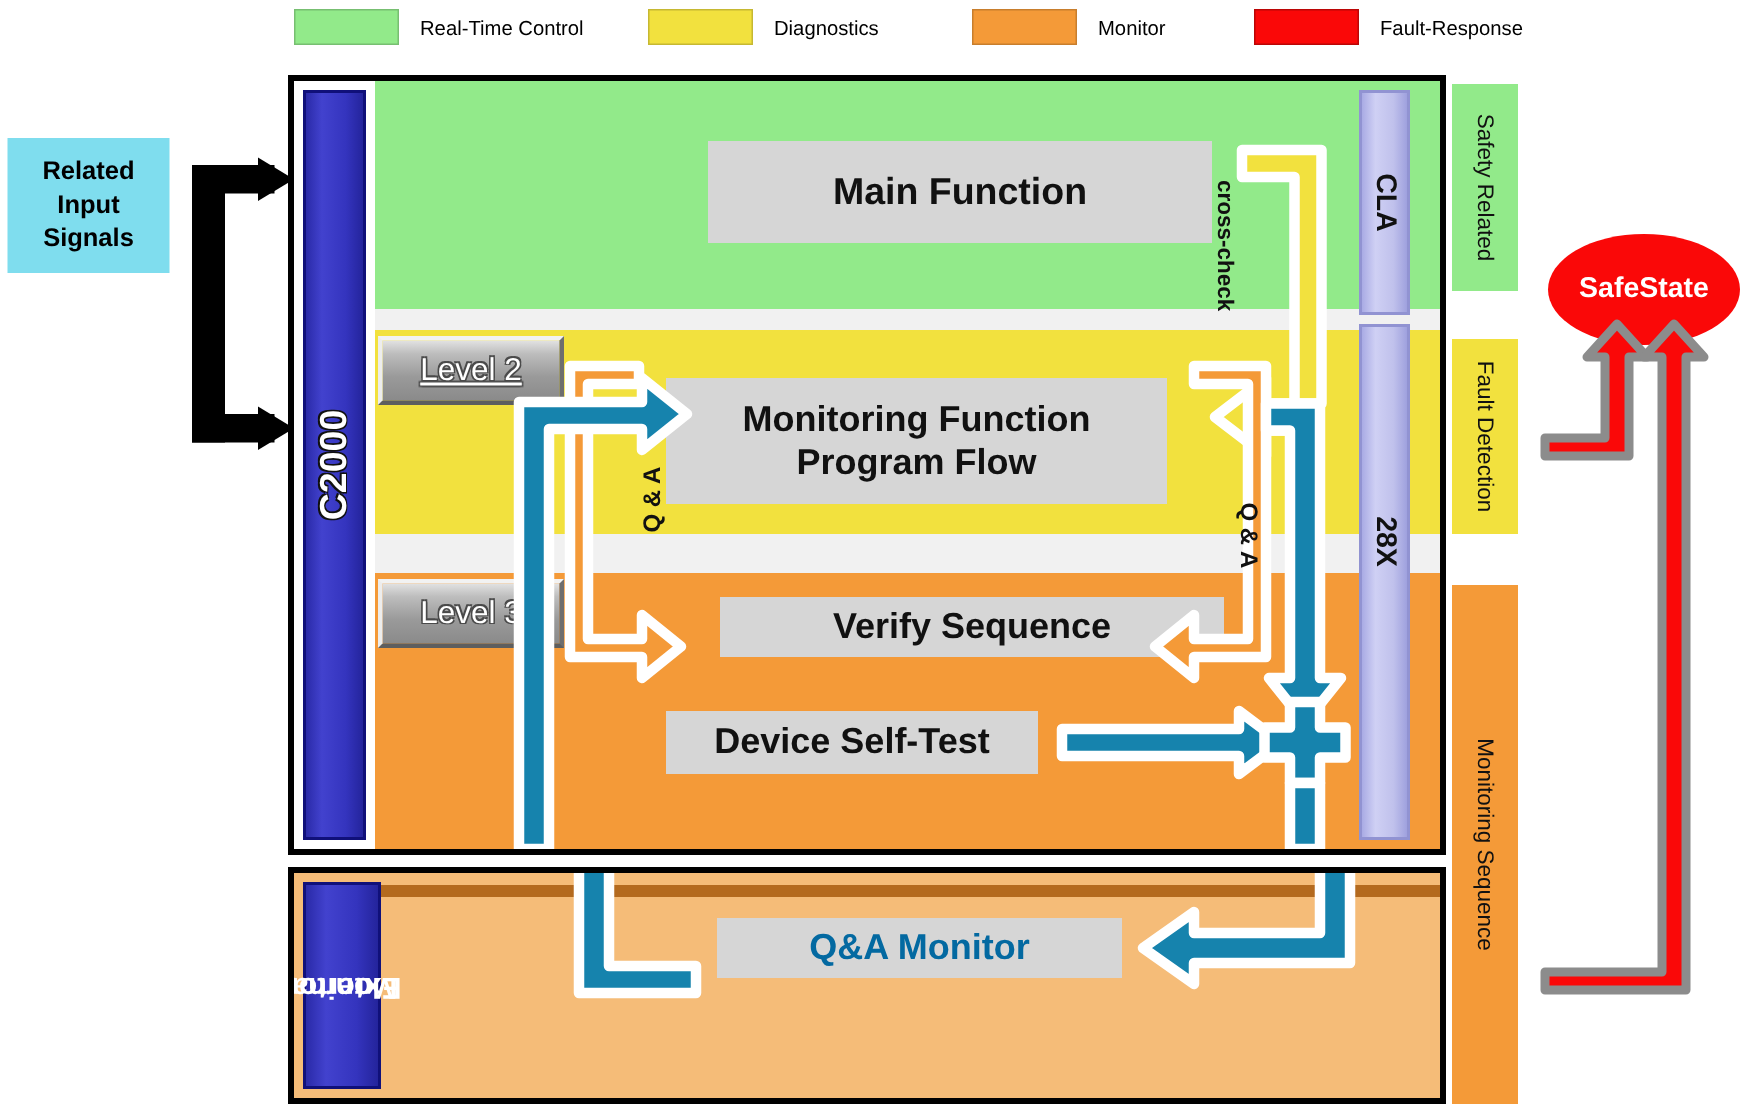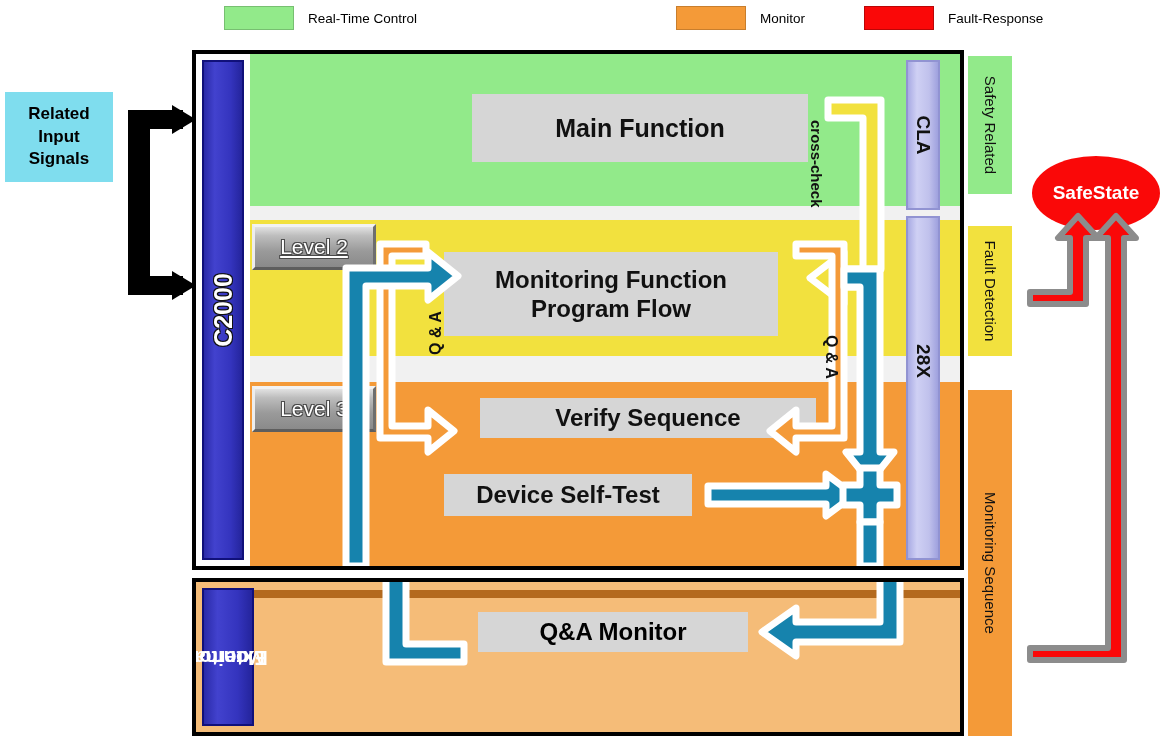--- a/index.html
+++ b/index.html
@@ -2,21 +2,21 @@
 <html><head>
 <meta charset="utf-8">
 <style>
   html,body{margin:0;padding:0;background:#fff;}
   body{width:1166px;height:739px;position:relative;overflow:hidden;
        font-family:"Liberation Sans", sans-serif;}
 
   .abs{position:absolute;}
 
   
-  #legend{position:absolute;left:0;top:0;width:1108px;height:40px;margin-left:28px;}
+  #legend{position:absolute;left:0;top:0;width:1108px;height:40px;}
   .legend-item{position:absolute;top:6px;height:24px;display:flex;align-items:center;}
   .legend-swatch{width:68px;height:22px;border:1px solid rgba(0,0,0,.18);}
   .legend-label{margin-left:14px;font-size:13.5px;color:#000;white-space:nowrap;
                 font-family:"Liberation Sans", sans-serif;}
 
   
   #main-frame{left:192px;top:50px;width:772px;height:520px;background:#000;}
   #main-inner{position:absolute;left:4px;top:4px;right:4px;bottom:4px;background:#fff;overflow:hidden;}
 
   #ext-frame{left:192px;top:578px;width:772px;height:158px;background:#000;}
@@ -54,21 +54,21 @@
   
   .fbox{position:absolute;background:#D6D6D6;display:flex;align-items:center;
         justify-content:center;color:#111;font-weight:bold;text-align:center;
         line-height:1.22;}
   #main-function{left:276px;top:40px;width:336px;height:68px;font-size:25px;}
   #mon-func{left:248px;top:198px;width:334px;height:84px;font-size:24px;flex-direction:column;}
   #verify-seq{left:284px;top:344px;width:336px;height:40px;font-size:24px;}
   #self-test{left:248px;top:420px;width:248px;height:42px;font-size:24px;}
   #qa-monitor{position:absolute;left:282px;top:30px;width:270px;height:40px;
         background:#D6D6D6;display:flex;align-items:center;justify-content:center;
-        color:#000000;font-weight:bold;font-size:24px;}
+        color:#0369a1;font-weight:bold;font-size:24px;}
 
   
   .lav{position:absolute;width:34px;
        background:linear-gradient(90deg,#A9ABE4 0%,#CFD0F4 30%,#C0C1EC 70%,#9FA1DE 100%);
        border:2px solid #9193D2;box-sizing:border-box;}
   .lav span{position:absolute;left:50%;top:50%;
        transform:translate(-50%,-50%) rotate(90deg);
        font-size:19px;font-weight:bold;color:#111;white-space:nowrap;}
   #cla{left:710px;top:6px;height:150px;}
   #x28{left:710px;top:162px;height:344px;}
@@ -110,20 +110,24 @@
   svg.overlay{position:absolute;left:0;top:0;pointer-events:none;}
 </style>
 </head>
 <body>
 
 <div id="legend">
   <div class="legend-item" style="left:196px">
     <div class="legend-swatch" style="background:#92EA8A"></div>
     <div class="legend-label">Real-Time Control</div>
   </div>
+  <div class="legend-item" style="left:432px">
+    <div class="legend-swatch" style="background:#F2E13E"></div>
+    <div class="legend-label">Diagnostics</div>
+  </div>
   <div class="legend-item" style="left:648px">
     <div class="legend-swatch" style="background:#F49A38"></div>
     <div class="legend-label">Monitor</div>
   </div>
   <div class="legend-item" style="left:836px">
     <div class="legend-swatch" style="background:#FA0808;border-color:rgba(0,0,0,.25)"></div>
     <div class="legend-label">Fault-Response</div>
   </div>
 </div>
 

